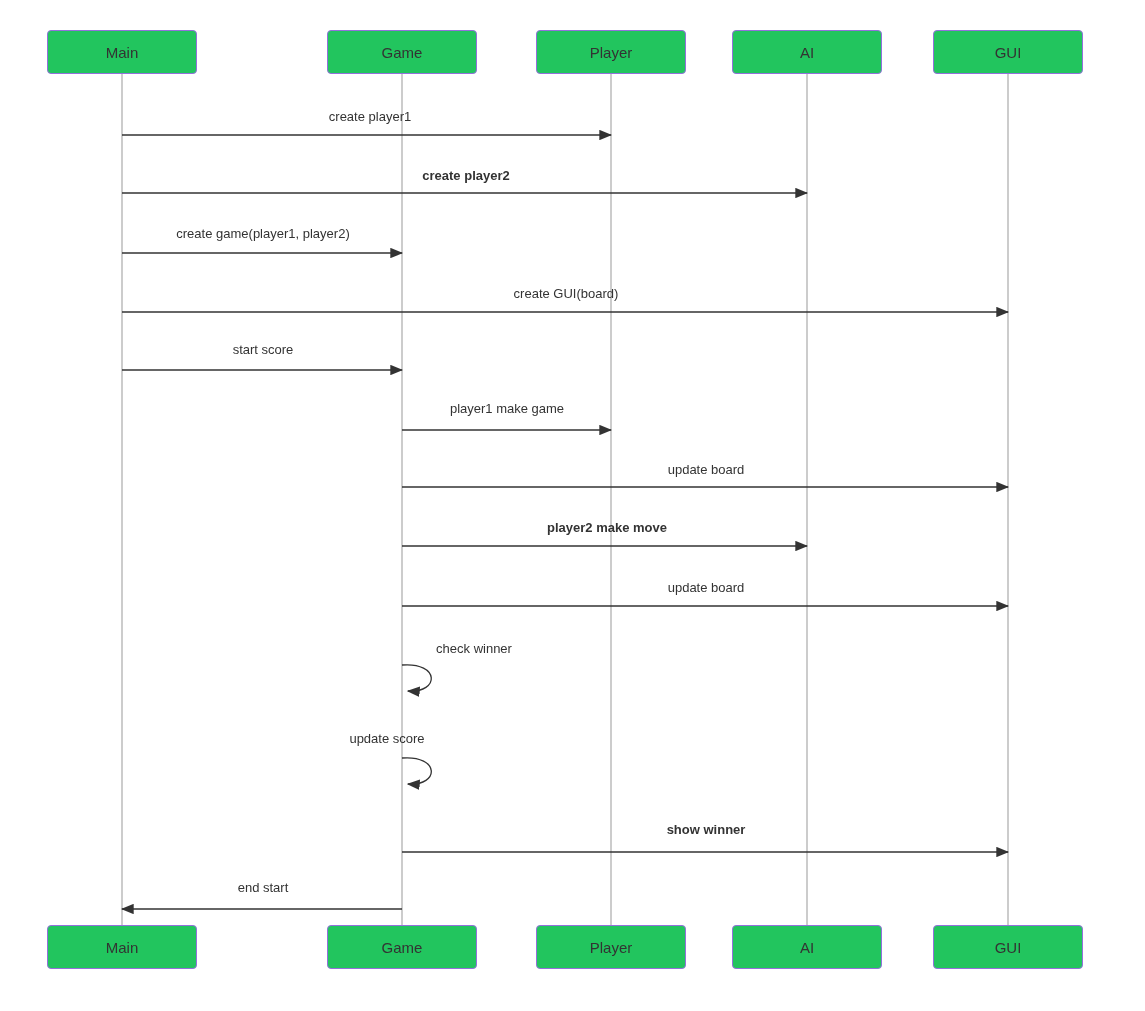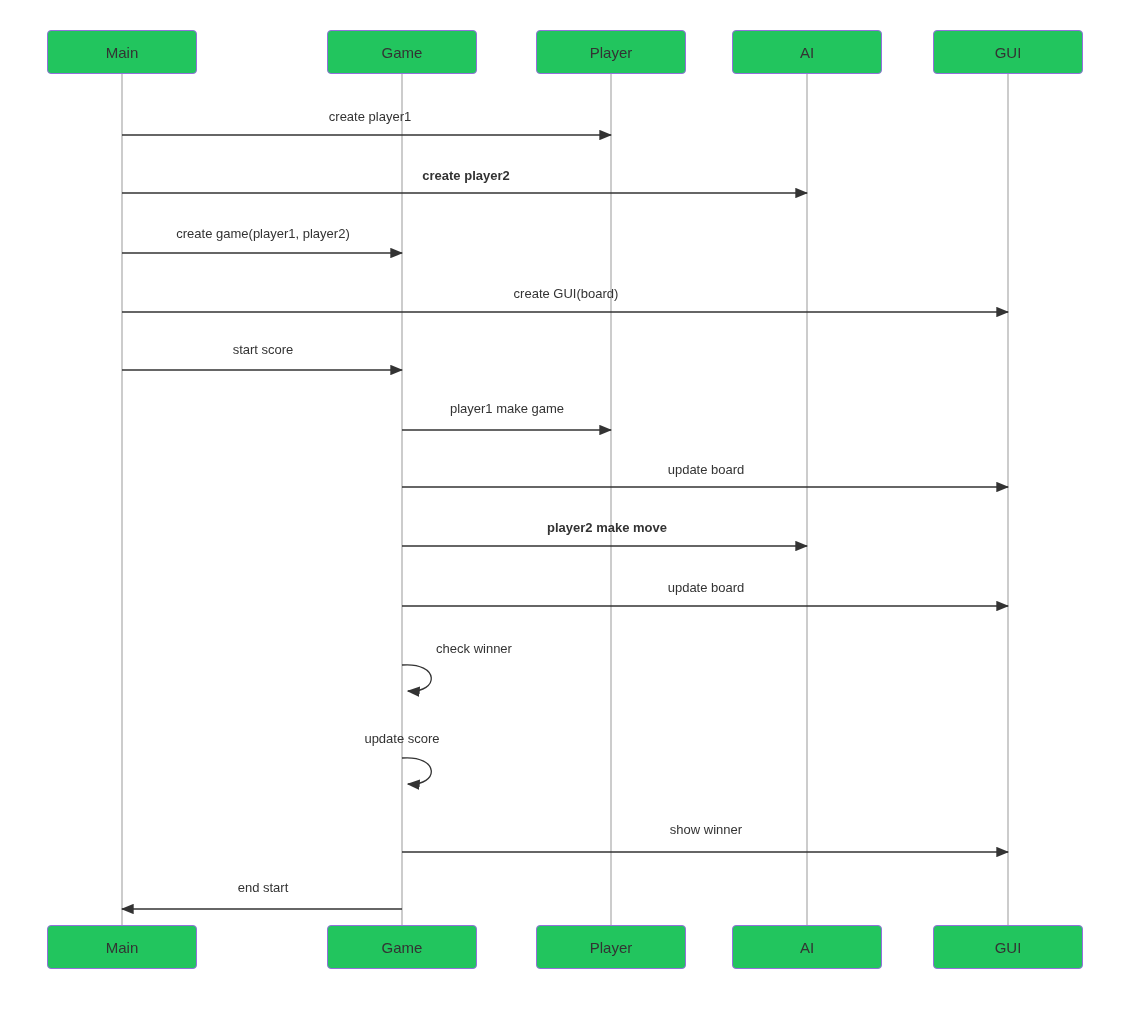--- a/index.html
+++ b/index.html
@@ -109,16 +109,16 @@
     <div class="msg-label" style="left: 370px; top: 109px; transform: translateX(-50%);">create player1</div>
     <div class="msg-label" style="left: 466px; top: 168px; transform: translateX(-50%); font-weight: bold;">create player2</div>
     <div class="msg-label" style="left: 263px; top: 226px; transform: translateX(-50%);">create game(player1, player2)</div>
     <div class="msg-label" style="left: 566px; top: 286px; transform: translateX(-50%);">create GUI(board)</div>
     <div class="msg-label" style="left: 263px; top: 342px; transform: translateX(-50%);">start score</div>
     <div class="msg-label" style="left: 507px; top: 401px; transform: translateX(-50%);">player1 make game</div>
     <div class="msg-label" style="left: 706px; top: 462px; transform: translateX(-50%);">update board</div>
     <div class="msg-label" style="left: 607px; top: 520px; transform: translateX(-50%); font-weight: bold;">player2 make move</div>
     <div class="msg-label" style="left: 706px; top: 580px; transform: translateX(-50%);">update board</div>
     <div class="msg-label" style="left: 426px; top: 641px; transform: translateX(-50%); margin-left: 48px;">check winner</div>
-    <div class="msg-label" style="left: 402px; top: 731px; transform: translateX(-50%); text-align: center;">update score</div>
-    <div class="msg-label" style="left: 706px; top: 822px; transform: translateX(-50%);">show winner</div>
+    <div class="msg-label" style="left: 387px; top: 731px; transform: translateX(-50%); text-align: center;">update score</div>
+    <div class="msg-label" style="left: 706px; top: 822px; transform: translateX(-50%); font-weight: bold;">show winner</div>
     <div class="msg-label" style="left: 263px; top: 880px; transform: translateX(-50%);">end start</div>
   </div>
 
 </body></html>

